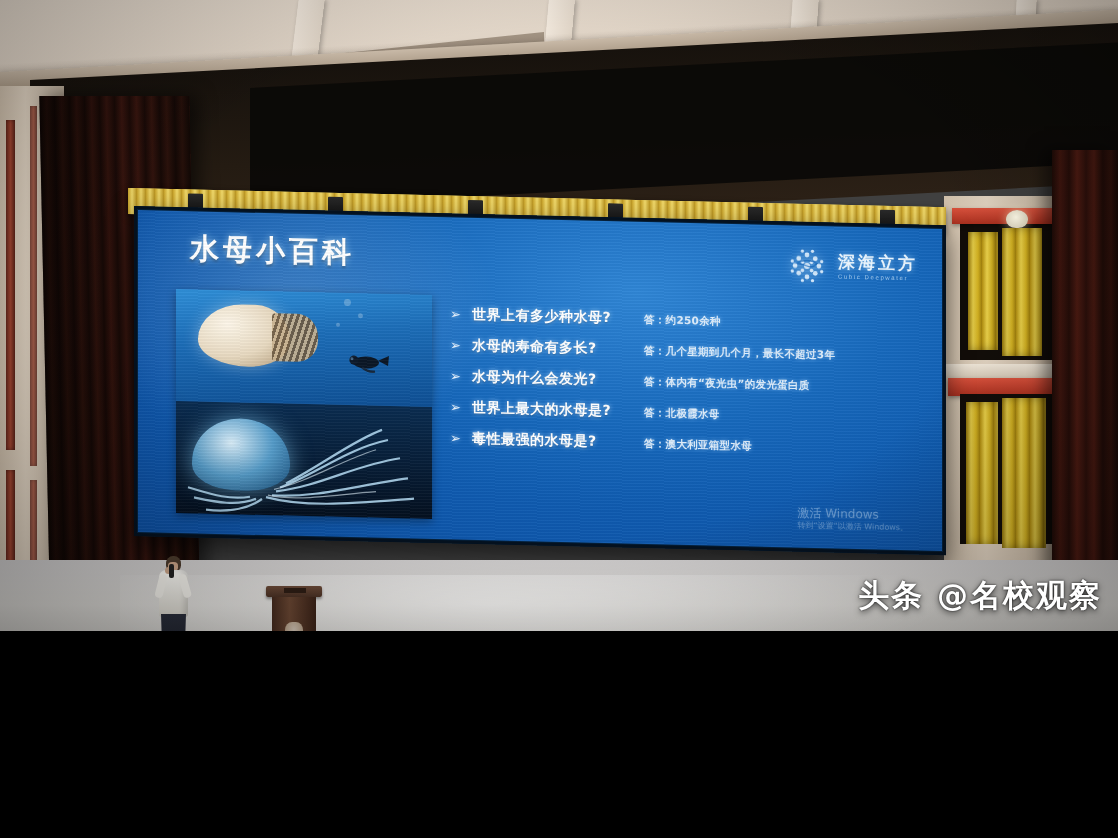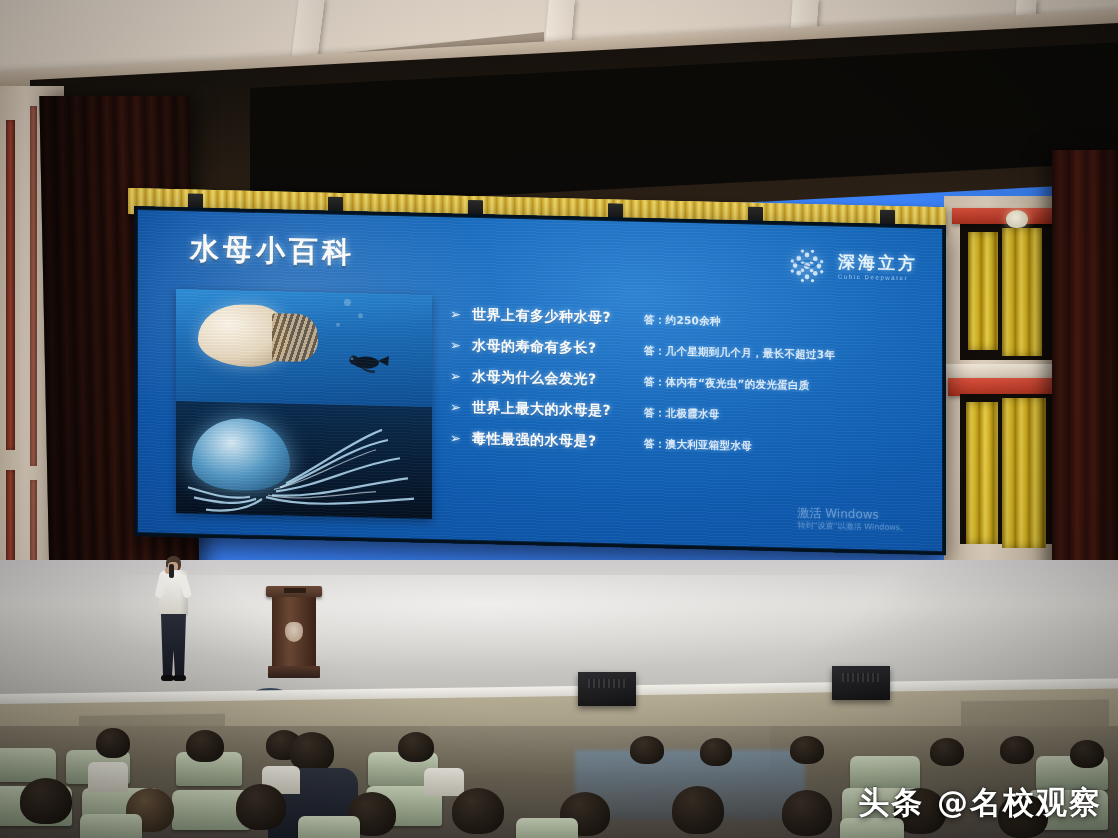--- a/index.html
+++ b/index.html
@@ -1,22 +1,22 @@
 <!DOCTYPE html>
 <html><head>
 <meta charset="utf-8">
 <title>Auditorium Presentation Photo</title>
 <style>
   html,body{margin:0;padding:0;background:#000;}
   *{box-sizing:border-box;}
   body{font-family:"Liberation Sans","DejaVu Sans",sans-serif;}
 
   #scene{
-    position:relative;width:1118px;height:838px;overflow:hidden;
-    background:#3b82f6;
+    position:relative;width:1118px;height:631px;overflow:hidden;
+    background:#404040;
   }
 
   
   .ceiling{
     position:absolute;left:0;top:0;width:1118px;height:110px;
     background:linear-gradient(175deg,#e8ddd0 0%,#ded2c4 45%,#cfc2b2 100%);
     transform-origin:top left;
   }
   .ceiling-beam{
     position:absolute;top:0;height:108px;width:26px;

